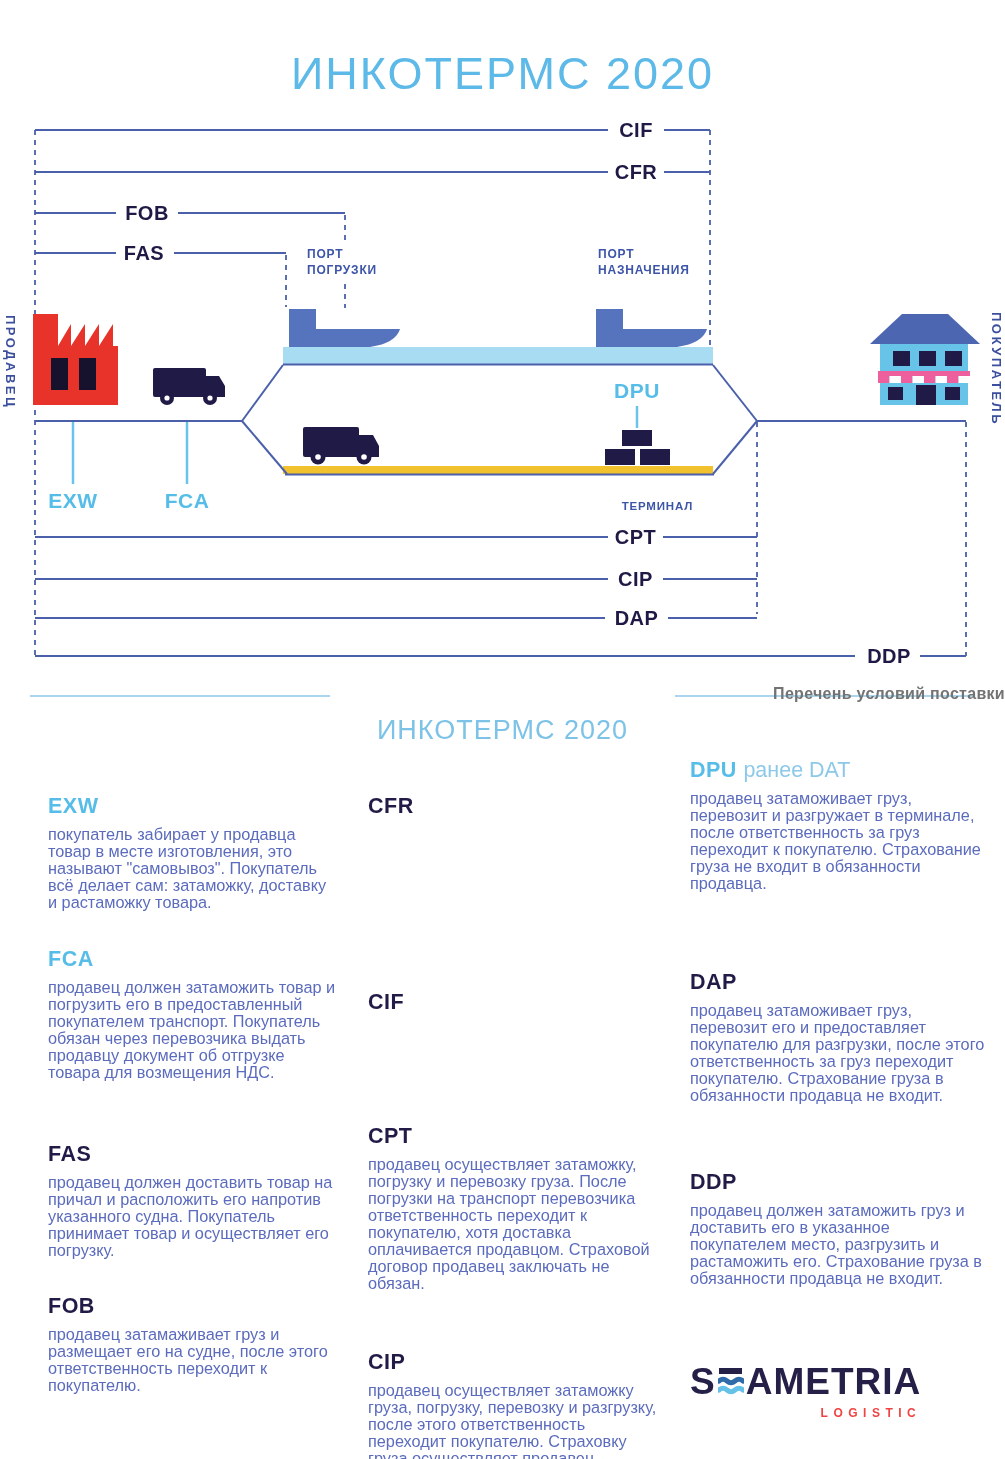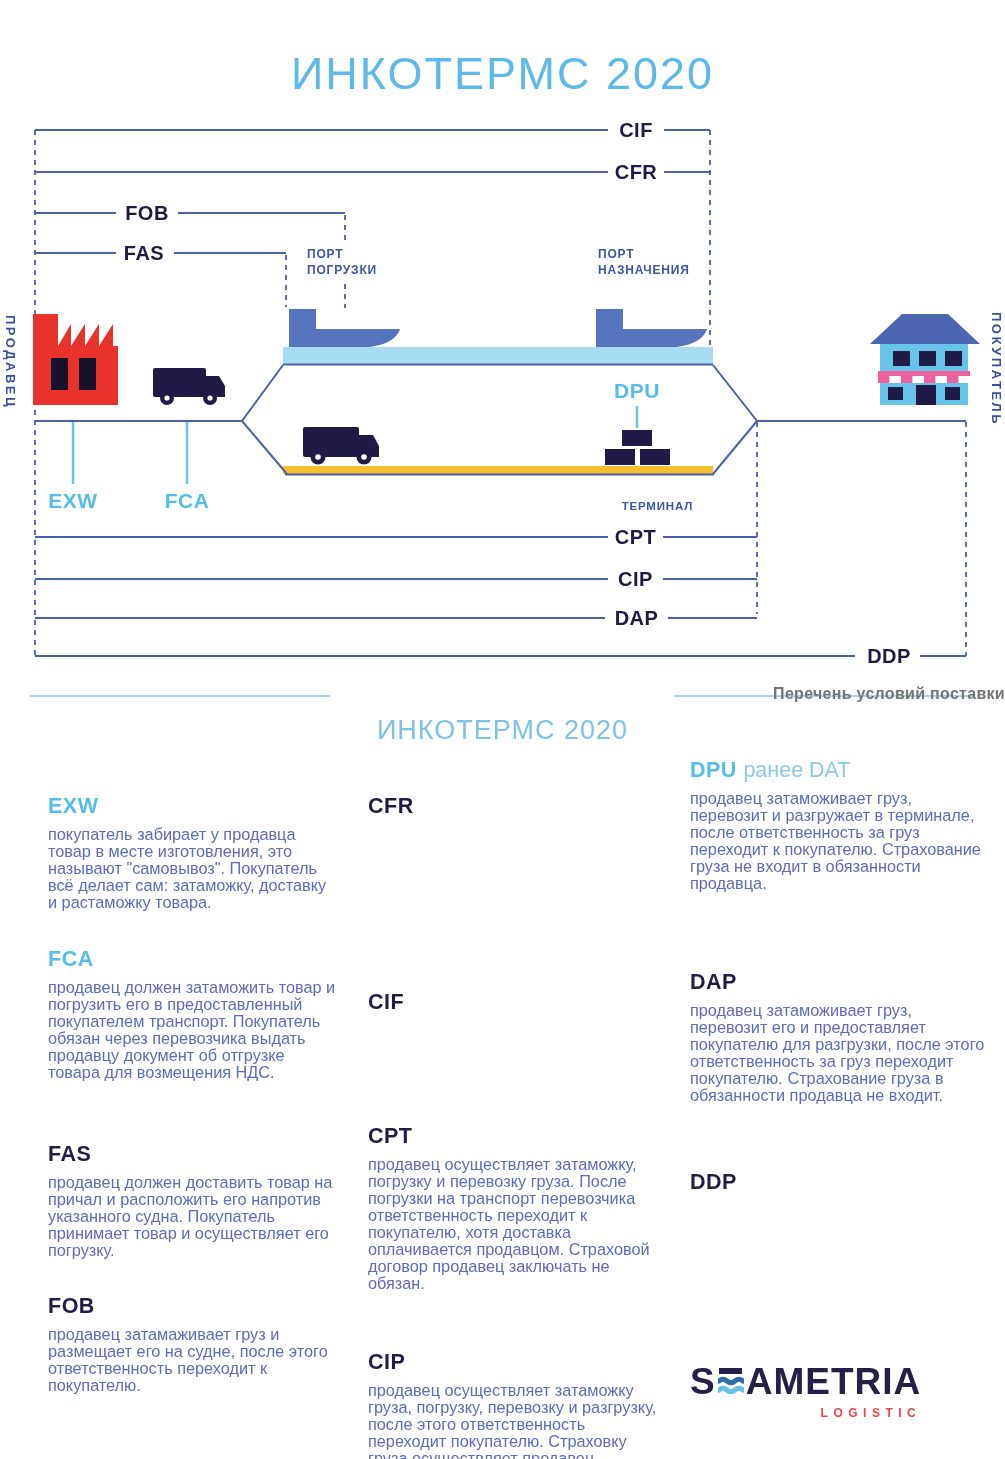--- a/index.html
+++ b/index.html
@@ -229,20 +229,21 @@
   <div class="block" style="left:690px;top:714px;width:300px">
     <h3 class="lb"><span>DPU</span> <span class="suffix">ранее DAT</span></h3>
     <p>продавец затаможивает груз, перевозит и разгружает в терминале, после ответственность за груз переходит к покупателю. Страхование груза не входит в обязанности продавца.</p>
   </div>
   <div class="block" style="left:690px;top:926px;width:300px">
     <h3>DAP</h3>
     <p>продавец затаможивает груз, перевозит его и предоставляет покупателю для разгрузки, после этого ответственность за груз переходит покупателю. Страхование груза в обязанности продавца не входит.</p>
   </div>
   <div class="block" style="left:690px;top:1126px;width:300px">
     <h3>DDP</h3>
+    <p>продавец должен затаможить груз и доставить его в указанное покупателем место, разгрузить и растаможить его. Страхование груза в обязанности продавца не входит.</p>
   </div>
 
   <div class="logo">
     <div class="brand">
       <span>S</span>
       <span class="logo-e">
         <svg width="26" height="29" viewBox="0 0 26 29">
           <rect x="1" y="2" width="23" height="6" fill="#252047"></rect>
           <path d="M1,15 q4,-3.5 8,0 t8,0 t8,0" stroke="#2f6ba8" stroke-width="5" fill="none" stroke-linecap="round"></path>
           <path d="M1,24 q4,-3.5 8,0 t8,0 t8,0" stroke="#66c1e8" stroke-width="5" fill="none" stroke-linecap="round"></path>

